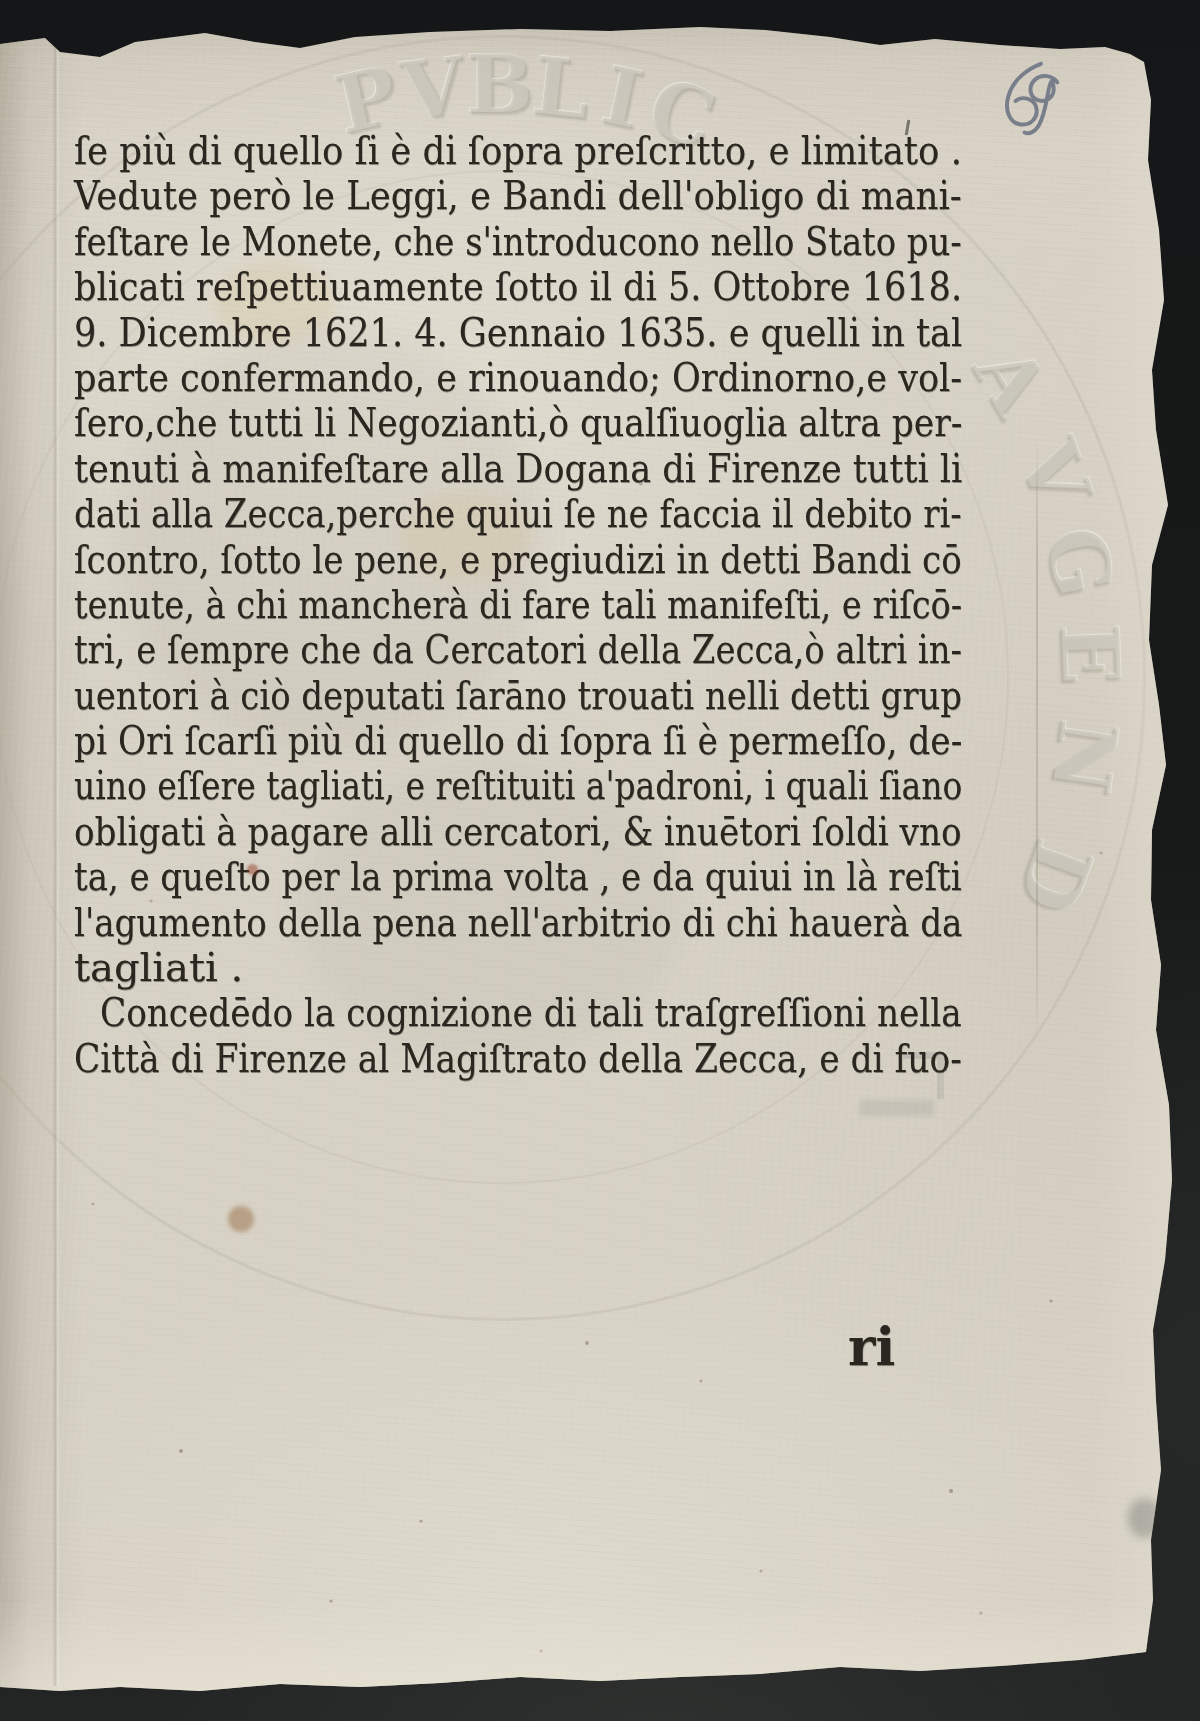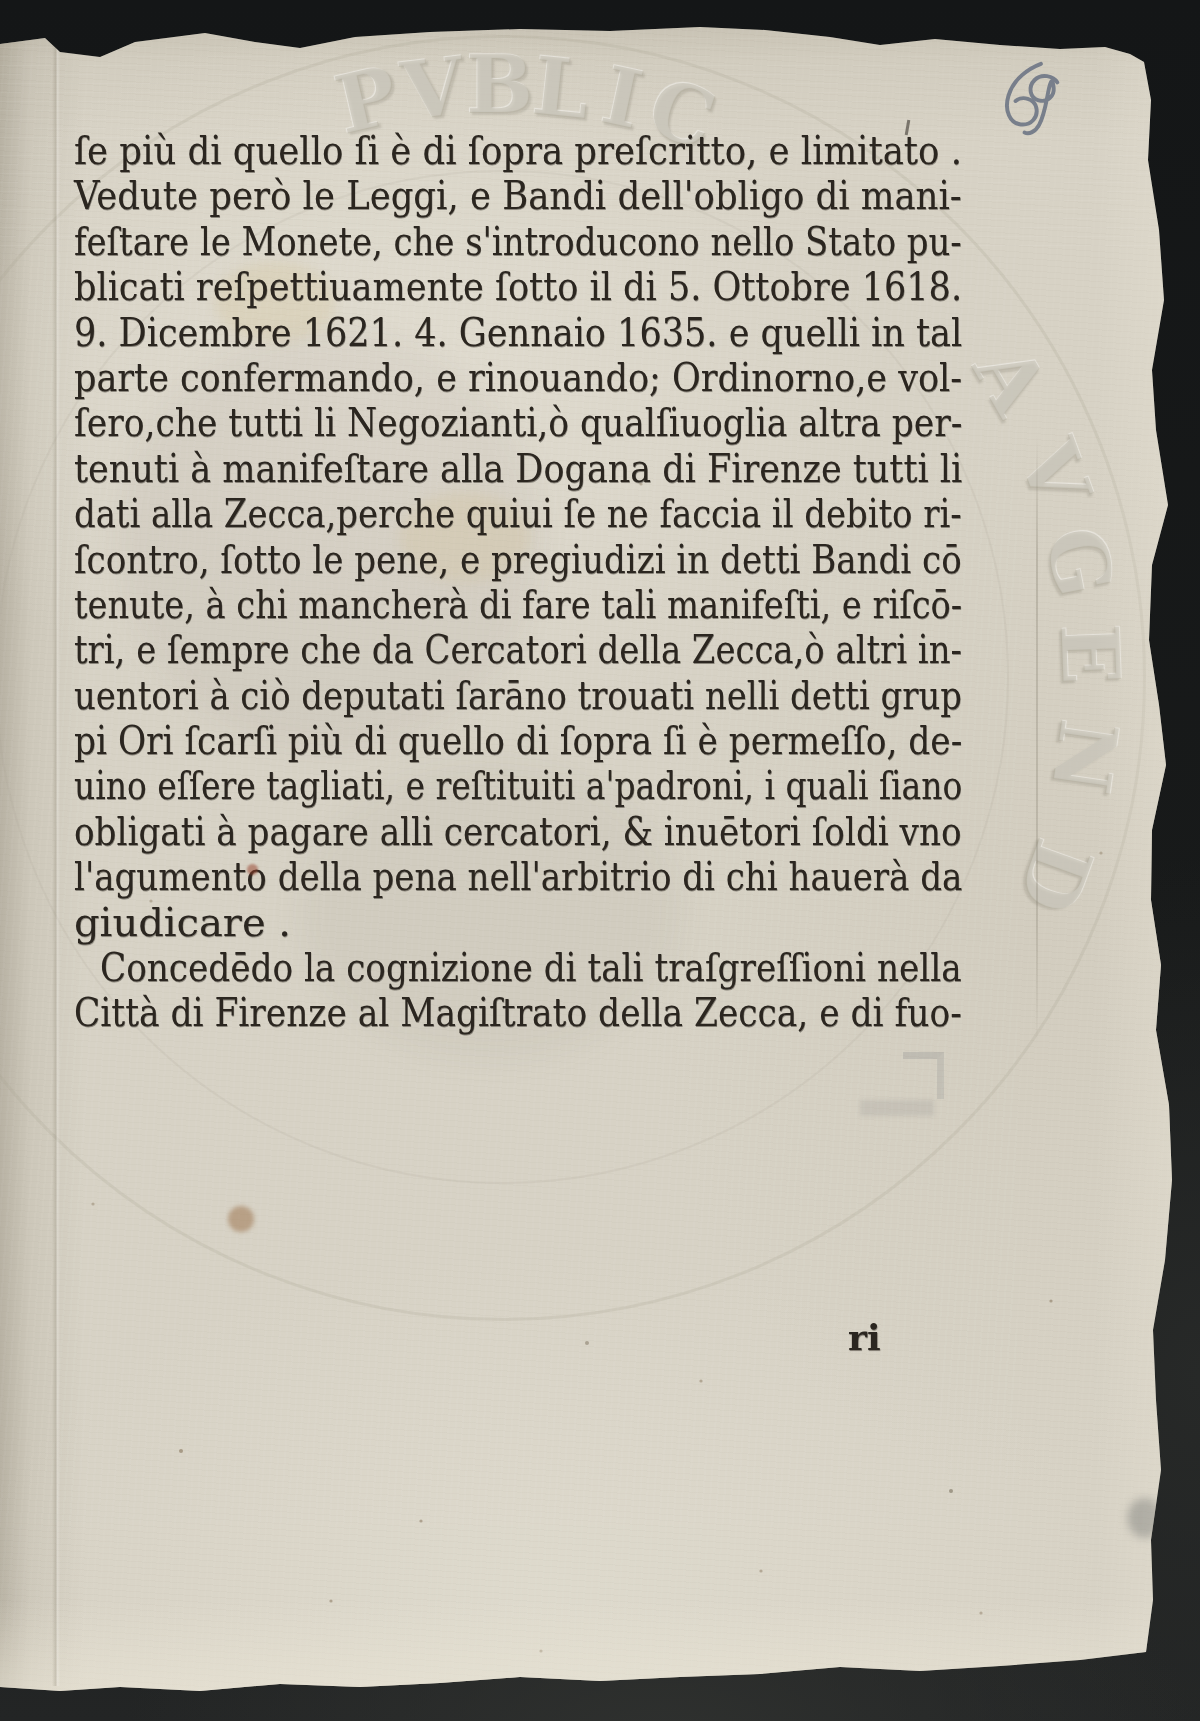--- a/index.html
+++ b/index.html
@@ -82,21 +82,21 @@
       border-top:7px solid rgba(95,100,110,.22);border-right:7px solid rgba(95,100,110,.18);}
   .mark2{position:absolute;left:860px;top:1100px;width:74px;height:16px;background:rgba(95,100,110,.12);filter:blur(2px);pointer-events:none;}
   .mark3{position:absolute;left:906px;top:120px;width:3px;height:15px;background:rgba(60,55,48,.6);transform:rotate(10deg);pointer-events:none;}
 
   
   .textblock{position:absolute;left:74px;top:128px;width:888px;color:var(--ink);}
   .line{height:45.4px;line-height:45.4px;font-size:40px;white-space:nowrap;
         text-shadow:.5px .5px .7px rgba(43,38,32,.45);}
   .line .ln{display:inline-block;transform-origin:0 55%;}
   .line.indent{padding-left:26px;}
-  .catchword{position:absolute;left:848px;top:1316px;font-size:36px;font-weight:bold;color:var(--ink);
+  .catchword{position:absolute;left:848px;top:1316px;font-size:52px;font-weight:bold;color:var(--ink);
         text-shadow:.5px .5px .8px rgba(43,38,32,.5);}
 
   
   .folio{position:absolute;left:996px;top:58px;transform:rotate(6deg);}
   .folio svg path{stroke:var(--hand);stroke-width:2.6;fill:none;stroke-linecap:round;opacity:.9;}
 </style>
 </head>
 <body>
 
 <div class="stage">
@@ -142,22 +142,23 @@
       <div class="line j"><span class="ln" style="transform: scaleX(0.8621);">ſero,che tutti li Negozianti,ò qualſiuoglia altra per-</span></div>
       <div class="line j"><span class="ln" style="transform: scaleX(0.8749);">tenuti à manifeſtare alla Dogana di Firenze tutti li</span></div>
       <div class="line j"><span class="ln" style="transform: scaleX(0.8465);">dati alla Zecca,perche quiui ſe ne faccia il debito ri-</span></div>
       <div class="line j"><span class="ln" style="transform: scaleX(0.8522);">ſcontro, ſotto le pene, e pregiudizi in detti Bandi cō</span></div>
       <div class="line j"><span class="ln" style="transform: scaleX(0.8409);">tenute, à chi mancherà di fare tali manifeſti, e riſcō-</span></div>
       <div class="line j"><span class="ln" style="transform: scaleX(0.8465);">tri, e ſempre che da Cercatori della Zecca,ò altri in-</span></div>
       <div class="line j"><span class="ln" style="transform: scaleX(0.8465);">uentori à ciò deputati ſarāno trouati nelli detti grup</span></div>
       <div class="line j"><span class="ln" style="transform: scaleX(0.8588);">pi Ori ſcarſi più di quello di ſopra ſi è permeſſo, de-</span></div>
       <div class="line j"><span class="ln" style="transform: scaleX(0.823);">uino eſſere tagliati, e reſtituiti a'padroni, i quali ſiano</span></div>
       <div class="line j"><span class="ln" style="transform: scaleX(0.8555);">obligati à pagare alli cercatori, &amp; inuētori ſoldi vno</span></div>
+      <div class="line j"><span class="ln" style="transform: scaleX(0.8489);">ta, e queſto per la prima volta , e da quiui in là reſti</span></div>
       <div class="line j"><span class="ln" style="transform: scaleX(0.8514);">l'agumento della pena nell'arbitrio di chi hauerà da</span></div>
-      <div class="line"><span class="ln">giudicare .</span></div>
+      <div class="line"><span class="ln">tagliati .</span></div>
       <div class="line j indent"><span class="ln" style="transform: scaleX(0.856);">Concedēdo la cognizione di tali traſgreſſioni nella</span></div>
       <div class="line j"><span class="ln" style="transform: scaleX(0.8605);">Città di Firenze al Magiſtrato della Zecca, e di fuo-</span></div>
     </div>
 
     <div class="catchword">ri</div>
 
     <div class="folio" title="">
       <svg width="70" height="80" viewBox="0 0 46 52">
         <path d="M27 3 C19 7 10 15 8 26 C6 36 11 44 18 44 C25 44 29 38 27 32 C25 26 17 25 13 29"></path>
         <path d="M39 14 C36 10 28 9 24 14 C20 19 22 26 28 27 C34 28 38 23 37 18 C36 13 35 11 34 18 C33 27 33 36 30 43 C28 48 24 50 21 49"></path>

